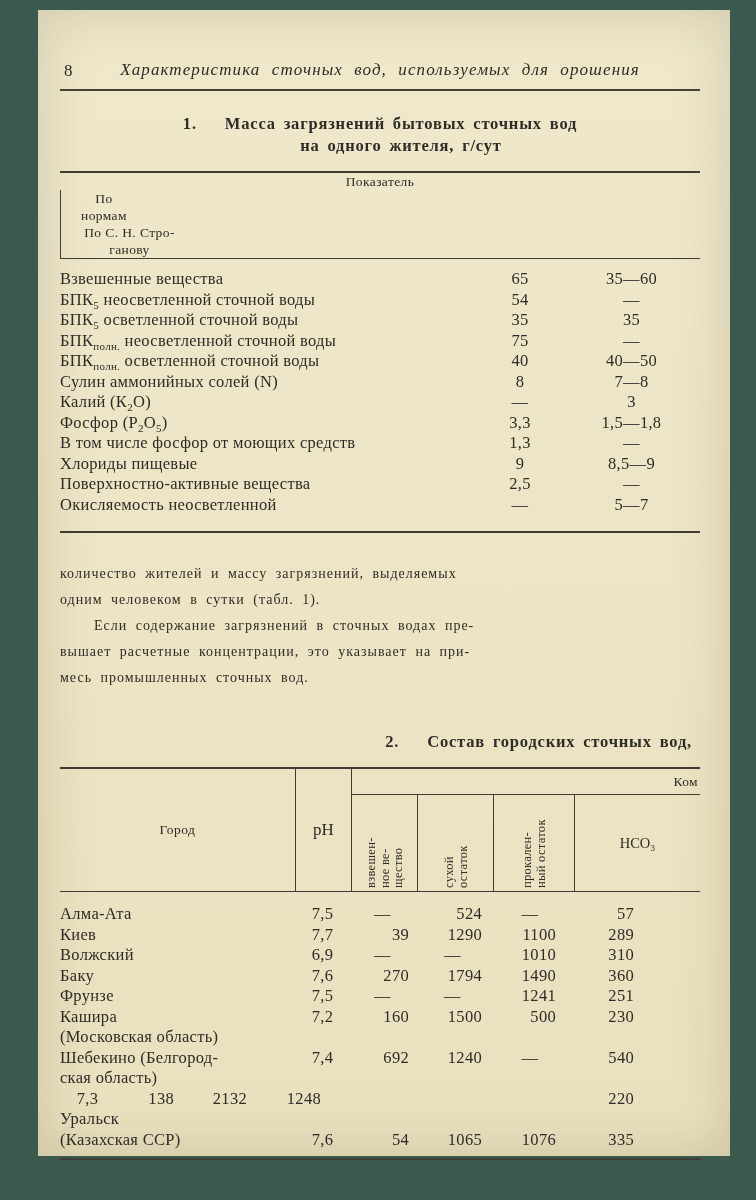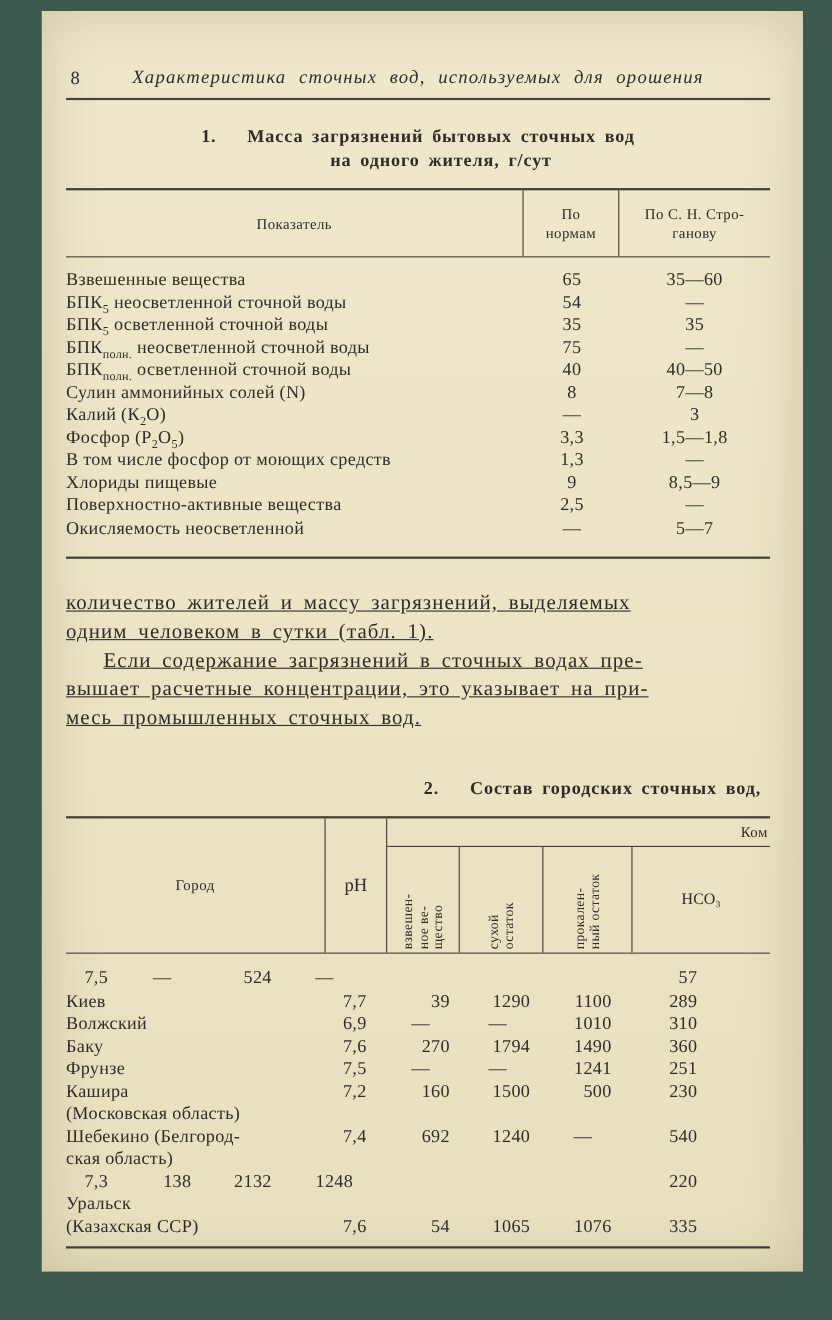--- a/index.html
+++ b/index.html
@@ -32,36 +32,36 @@
     margin-top:22px;line-height:22px;
   }
   .tbl-title .tcenter{text-align:center;white-space:pre-line;}
   .t2-title{justify-content:flex-end;padding-right:8px;margin-top:40px;}
 
   .pre{white-space:pre-line;}
   sub{font-size:11px;line-height:0;}
 
   
   .t1{margin-top:14px;border-top:2px solid #3f3c34;border-bottom:2px solid #3f3c34;}
-  .t1-head{display:flex;border-bottom:1px solid #3f3c34;min-height:60px;}
+  .t1-head{display:flex;border-bottom:1px solid #3f3c34;min-height:60px;flex-direction:column;}
   .t1-head .hc{
     display:flex;align-items:center;justify-content:center;
     font-size:13.5px;line-height:17px;text-align:center;letter-spacing:.4px;
   }
   .c-name{flex:1;}
   .c-norm{width:86px;border-left:1px solid #3f3c34;}
   .c-str{width:137px;border-left:1px solid #3f3c34;}
   .t1-body{padding:10px 0 16px;}
   .t1-row{display:flex;line-height:20.5px;font-size:16.5px;letter-spacing:.3px;}
   .t1-row .name{flex:1;}
   .t1-row .norm{width:86px;text-align:center;}
   .t1-row .str{width:137px;text-align:center;}
 
   
-  .bodytext{margin-top:28px;font-size:19px;line-height:26px;letter-spacing:1px;word-spacing:4px;text-decoration:underline;}
+  .bodytext{margin-top:28px;font-size:14px;line-height:26px;letter-spacing:1px;word-spacing:4px;}
   .bodytext p{margin:0;white-space:pre-line;}
   .bodytext p.indent{text-indent:34px;}
 
   
   .t2{margin-top:14px;border-top:2px solid #3f3c34;border-bottom:2px solid #3f3c34;}
   .t2-head{display:flex;border-bottom:1px solid #3f3c34;}
   .h-city{width:235px;display:flex;align-items:center;justify-content:center;font-size:13.5px;letter-spacing:.5px;}
   .h-ph{width:55px;border-left:1px solid #3f3c34;display:flex;align-items:center;justify-content:center;font-size:17px;}
   .h-group{flex:1;border-left:1px solid #3f3c34;display:flex;flex-direction:column;}
   .h-group-label{height:25px;box-sizing:border-box;font-size:13.5px;text-align:right;padding:5px 2px 0 0;letter-spacing:.4px;}
@@ -208,20 +208,23 @@
             <div class="h-rot calc">
               <div class="rot">прокален-
 ный остаток</div>
             </div>
             <div class="h-hco">НСО₃</div>
           </div>
         </div>
       </div>
       <div class="t2-body">
           <div class="t2-row">
+            <div class="city">
+              <div>Алма-Ата</div>
+            </div>
             <div class="ph">7,5</div>
             <div class="v-susp dash">—</div>
             <div class="v-dry">524</div>
             <div class="v-calc dash">—</div>
             <div class="v-hco">57</div>
           </div>
           <div class="t2-row">
             <div class="city">
               <div>Киев</div>
             </div>

